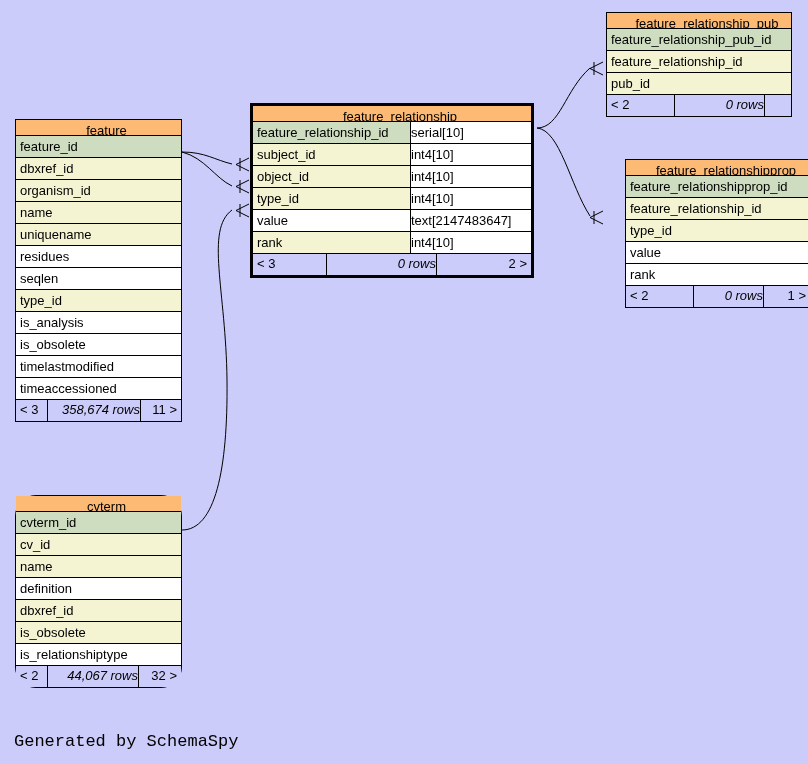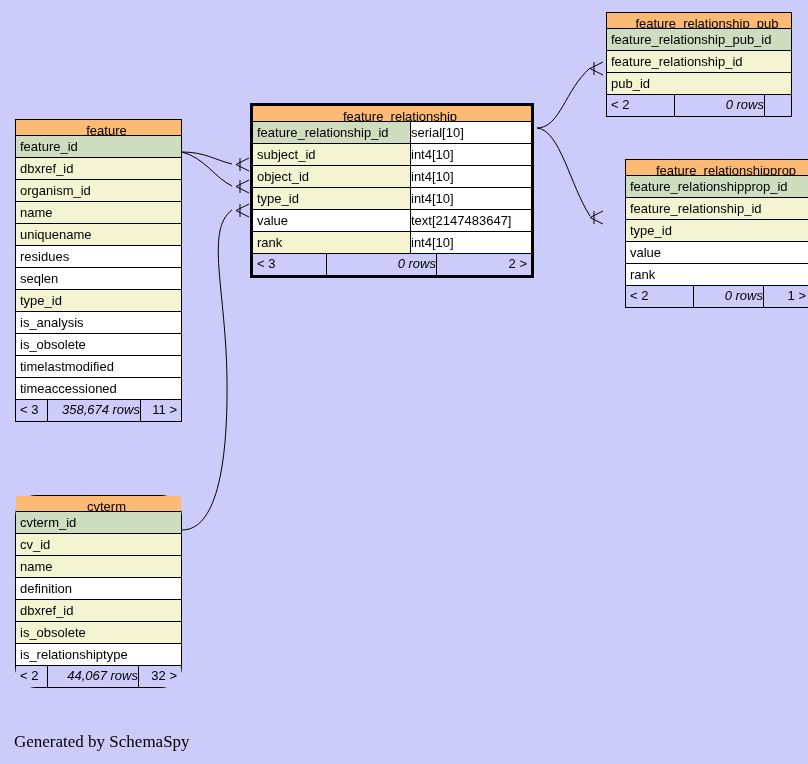--- a/index.html
+++ b/index.html
@@ -136,21 +136,21 @@
 
   #tbl-frprop { left: 612px; top: 159px; width: 186px; margin-left: 13px; }
   #tbl-frprop .f-left { width: 68px; }
   #tbl-frprop .f-mid { flex: 0 0 70px; }
   #tbl-frprop .f-right { flex: 1 1 auto; }
 
   .credit {
     position: absolute;
     left: 14px;
     top: 732px;
-    font-family: Liberation Serif, serif;
+    font-family: Liberation Mono, monospace;
     font-size: 17px;
     color: #000;
   }
 </style>
 </head>
 <body>
 
 <div id="canvas">
 
   <svg class="edges" viewBox="0 0 808 764">

